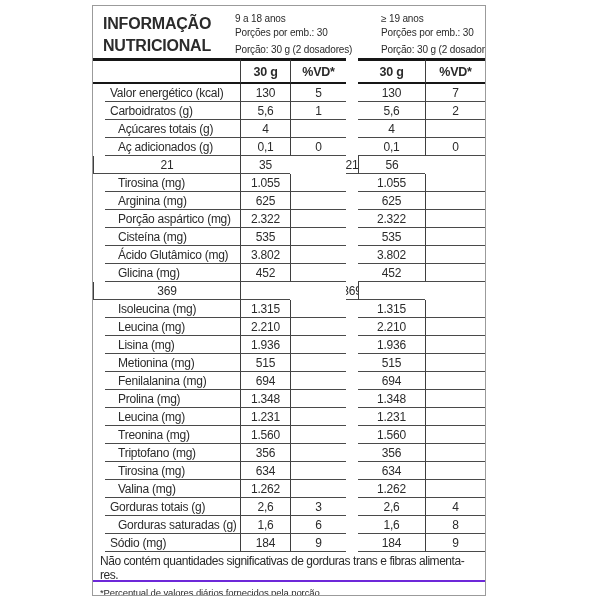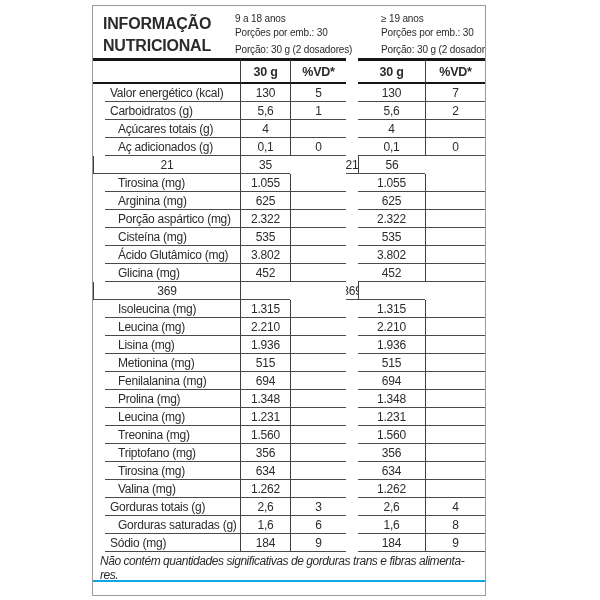--- a/index.html
+++ b/index.html
@@ -42,21 +42,21 @@
     border-bottom:1px solid #4a4a4a;box-sizing:border-box;overflow:hidden;white-space:nowrap;
   }
   .lbl{padding-left:5px;justify-content:flex-start;margin-left:12px;}
   .lbl.ind{padding-left:13px;}
   .val{justify-content:center;}
   .gapc{border-bottom:none;}
   
   .note{
     flex:0 0 auto;height:30px;box-sizing:border-box;
     padding:3px 6px 0 7px;font-size:12px;line-height:1.15;letter-spacing:-0.45px;
-    border-bottom:2px solid #0ea5e9;white-space:nowrap;overflow:hidden;font-style:italic;
+    border-bottom:2px solid #6d28d9;white-space:nowrap;overflow:hidden;
   }
   .footnote{
     flex:1 1 auto;padding:5px 6px 0 7px;font-size:9.5px;letter-spacing:-0.1px;
   }
 </style>
 </head>
 <body>
 
 <div class="box">
 
@@ -317,13 +317,14 @@
     <div class="cell val">184</div>
     <div class="cell val bl">9</div>
   </div>
 </div>
 
   <div class="note">
     <div>Não contém quantidades significativas de gorduras trans e fibras alimenta-</div>
     <div>res.</div>
   </div>
 
+  <div class="footnote">*Percentual de valores diários fornecidos pela porção.</div>
 </div>
 
 </body></html>

